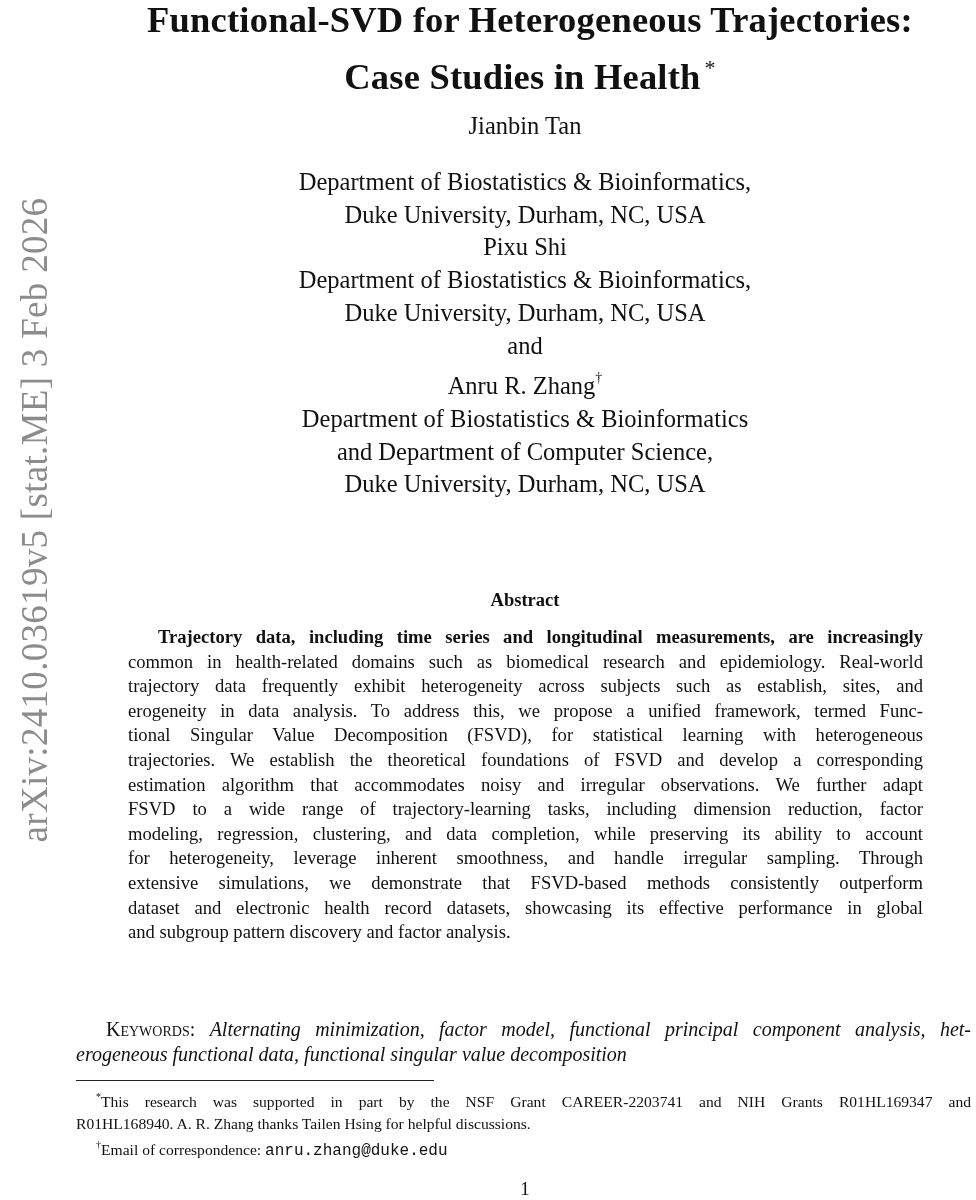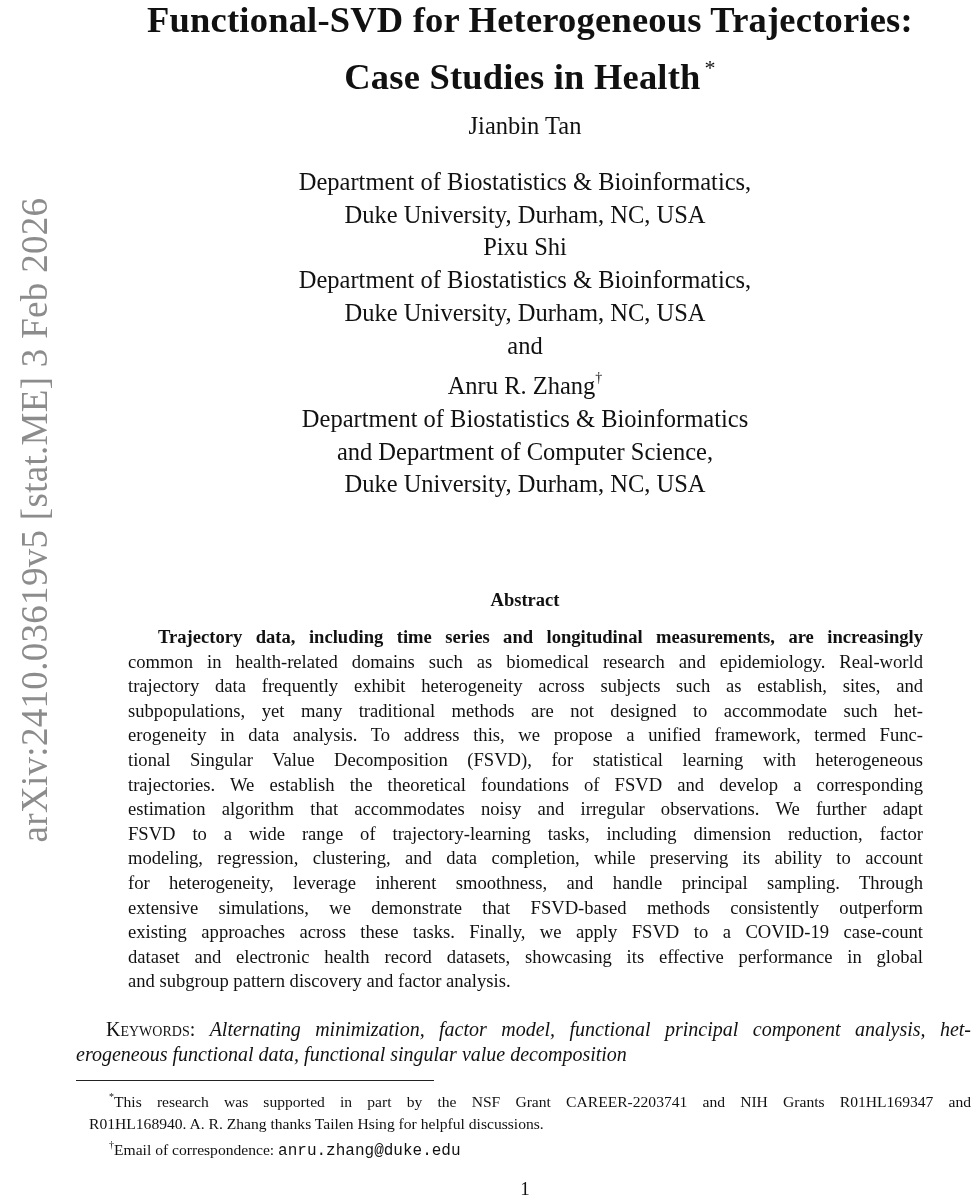--- a/index.html
+++ b/index.html
@@ -46,21 +46,21 @@
   .keywords .ln.first { text-indent: 30px; }
   .kw-label { font-variant: small-caps; font-style: normal; }
   .kw-text { font-style: italic; }
   .footnote-rule {
     position: absolute; left: 76px; top: 1080px; width: 358px; height: 1px; background: #222;
   }
   .footnotes {
     position: absolute; left: 76px; width: 895px; top: 1086px;
     font-size: 15.6px; line-height: 21.5px;
   }
-  .footnotes .ln { display: block; white-space: nowrap; text-align: justify; text-align-last: justify; margin-left: 13px; }
+  .footnotes .ln { display: block; white-space: nowrap; text-align: justify; text-align-last: justify; }
   .footnotes .ln.last { text-align-last: left; }
   .footnotes .ln.indent { text-indent: 20px; }
   .footnotes sup { font-size: 10px; vertical-align: 7px; }
   .mono { font-family: "Liberation Mono", "DejaVu Sans Mono", monospace; font-size: 16px; }
   .page-number {
     position: absolute; left: 0; width: 1050px; top: 1178px; text-align: center; font-size: 19px;
   }
 </style>
 </head>
 <body>
@@ -87,30 +87,28 @@
   <span class="line">and Department of Computer Science,</span>
   <span class="line">Duke University, Durham, NC, USA</span>
 </div>
 
 <div class="abstract-heading">Abstract</div>
 
 <div class="abstract">
   <span class="ln first">Trajectory data, including time series and longitudinal measurements, are increasingly</span>
   <span class="ln">common in health-related domains such as biomedical research and epidemiology. Real-world</span>
   <span class="ln">trajectory data frequently exhibit heterogeneity across subjects such as establish, sites, and</span>
-  <span class="ln">subpopulations, yet many traditional methods are not designed to accommodate such het-</span>
   <span class="ln">erogeneity in data analysis. To address this, we propose a unified framework, termed Func-</span>
   <span class="ln">tional Singular Value Decomposition (FSVD), for statistical learning with heterogeneous</span>
   <span class="ln">trajectories. We establish the theoretical foundations of FSVD and develop a corresponding</span>
   <span class="ln">estimation algorithm that accommodates noisy and irregular observations. We further adapt</span>
   <span class="ln">FSVD to a wide range of trajectory-learning tasks, including dimension reduction, factor</span>
   <span class="ln">modeling, regression, clustering, and data completion, while preserving its ability to account</span>
-  <span class="ln">for heterogeneity, leverage inherent smoothness, and handle principal sampling. Through</span>
+  <span class="ln">for heterogeneity, leverage inherent smoothness, and handle irregular sampling. Through</span>
   <span class="ln">extensive simulations, we demonstrate that FSVD-based methods consistently outperform</span>
-  <span class="ln">existing approaches across these tasks. Finally, we apply FSVD to a COVID-19 case-count</span>
   <span class="ln">dataset and electronic health record datasets, showcasing its effective performance in global</span>
   <span class="ln last">and subgroup pattern discovery and factor analysis.</span>
 </div>
 
 <div class="keywords">
   <span class="ln first"><span class="kw-label">Keywords:</span> <span class="kw-text">Alternating minimization, factor model, functional principal component analysis, het-</span></span>
   <span class="ln last kw-text">erogeneous functional data, functional singular value decomposition</span>
 </div>
 
 <div class="footnote-rule"></div>

